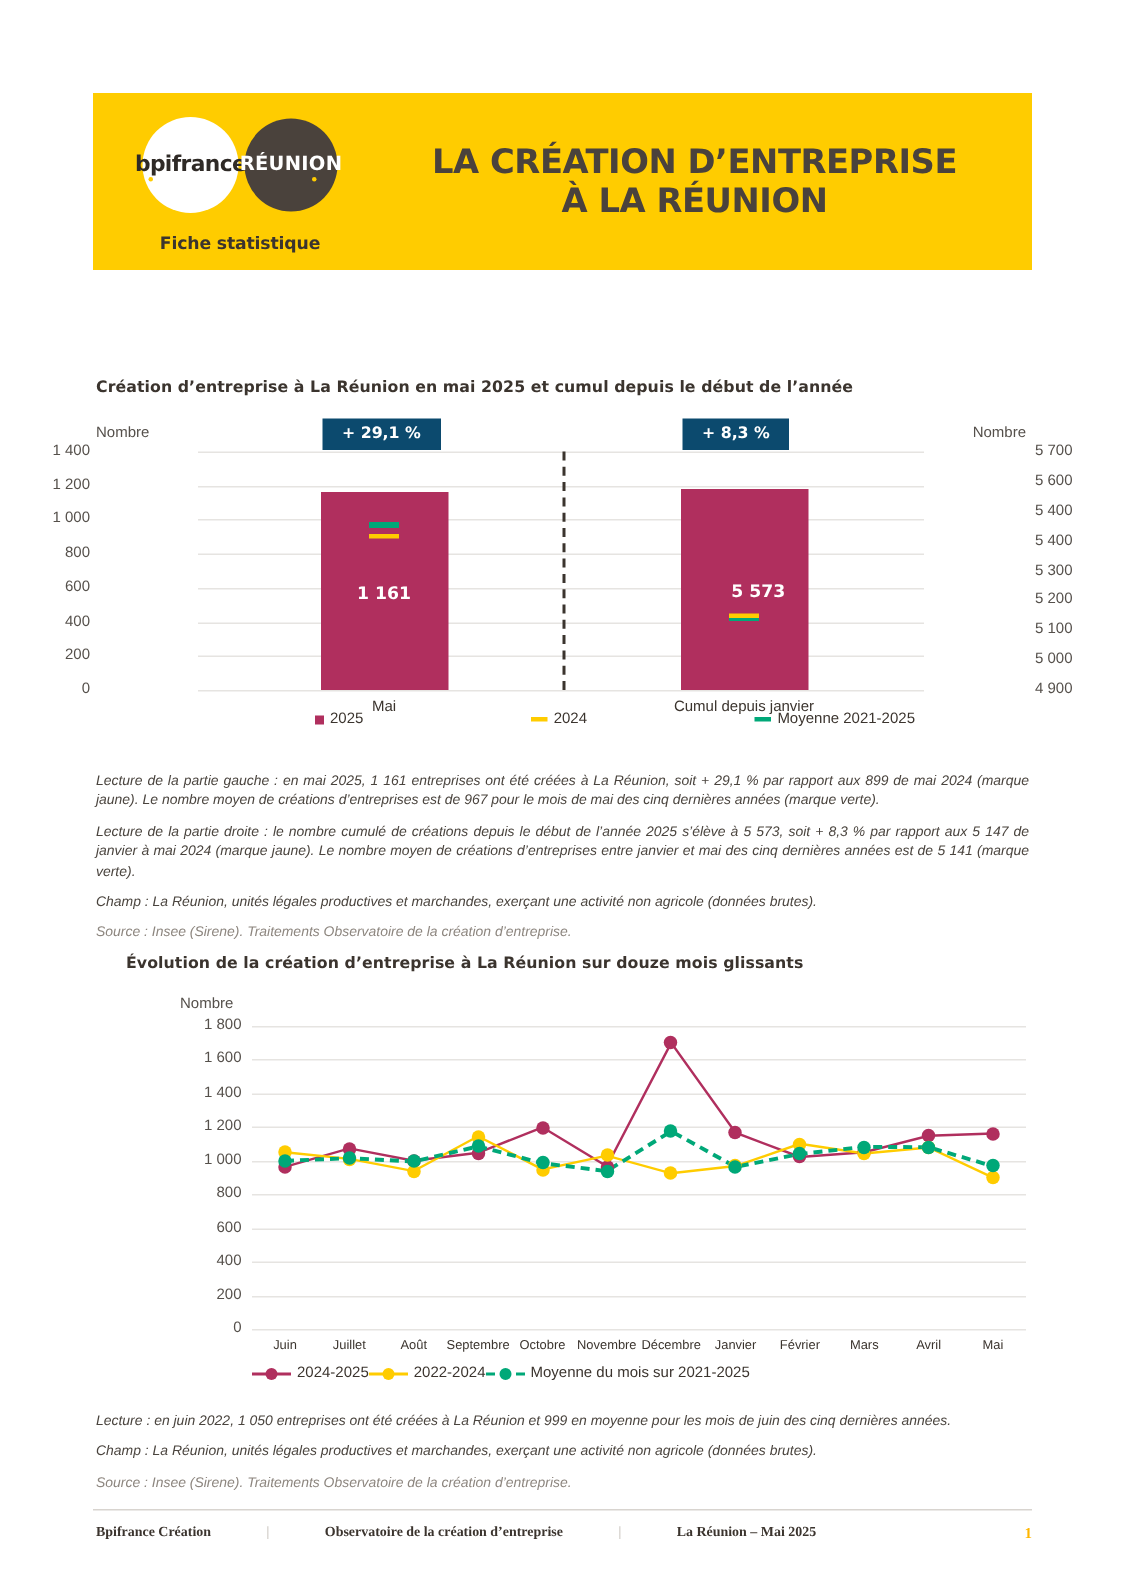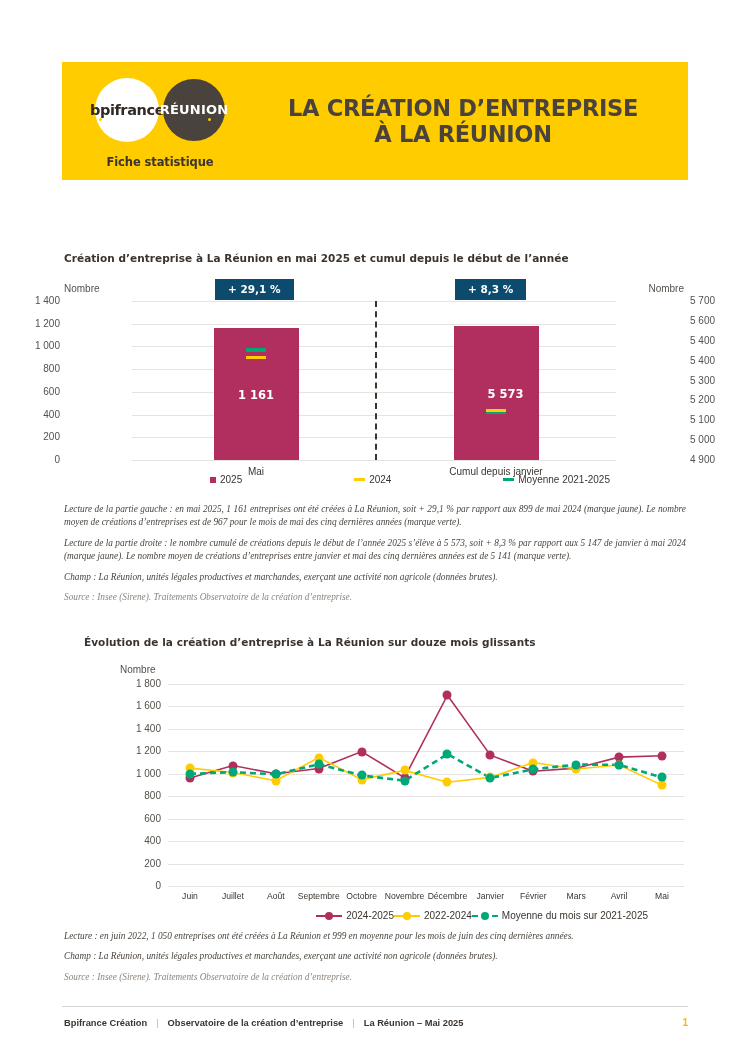--- a/index.html
+++ b/index.html
@@ -258,26 +258,27 @@
     border-top: 2.5px dashed #00A878;
     height: 0;
   }
   .sw-line.green   b { background: #00A878; }
 
   
   .notes {
     position: absolute;
     left: 64px;
     width: 622px;
-    font-family: Liberation Serif, serif;
+    font-family: Liberation Sans, sans-serif;
     font-style: italic;
     font-size: 9.3px;
     line-height: 13.4px;
     color: #4a443e;
     text-align: justify;
+    margin-top: 11px;
   }
   .notes p { margin: 0 0 7px 0; }
   .notes p.src { color: #8d867f; margin-bottom: 0; }
   #notes1 { top: 503px; }
   #notes2 { top: 930px; }
 
   
   .chart2 {
     position: absolute;
     left: 64px; top: 660px;
@@ -321,25 +322,25 @@
     position: absolute;
     left: 62px; top: 1006px;
     width: 626px; height: 1px;
     background: #d8d4cf;
   }
   .footer {
     position: absolute;
     left: 64px; top: 1017px;
     width: 624px;
     display: flex;
-    align-items: center;
-    font-family: Liberation Sans, sans-serif;
+    font-family: Liberation Serif, serif;
     font-weight: bold;
     font-size: 9.3px;
     color: #3b342e;
+    gap: 28px;
   }
   .footer-sep {
     color: #b9b3ac;
     margin: 0 9px;
     font-weight: normal;
   }
   .footer-page {
     margin-left: auto;
     color: #FFB600;
     font-size: 10px;
@@ -509,21 +510,21 @@
       <div class="dot green" style="left: 236.545px; top: 96.7356px;"></div>
       <div class="dot green" style="left: 279.455px; top: 70.1389px;"></div>
       <div class="dot green" style="left: 322.364px; top: 93.93px;"></div>
       <div class="dot green" style="left: 365.273px; top: 85.2889px;"></div>
       <div class="dot green" style="left: 408.182px; top: 80.5756px;"></div>
       <div class="dot green" style="left: 451.091px; top: 80.8px;"></div>
       <div class="dot green" style="left: 494px; top: 93.4811px;"></div>
     </div>
 </div>
 
-<div class="legend" id="c2-legend" style="left:178px; top:910px; width:470px; justify-content:flex-end;">
+<div class="legend" id="c2-legend" style="left:168px; top:910px; width:470px; justify-content:flex-start;">
   <div class="legend-item">
     <span class="sw-line magenta">
         <i></i>
         <b></b>
       </span>
     <span>2024-2025</span>
   </div>
   <div class="legend-item">
     <span class="sw-line yellow">
         <i></i>

